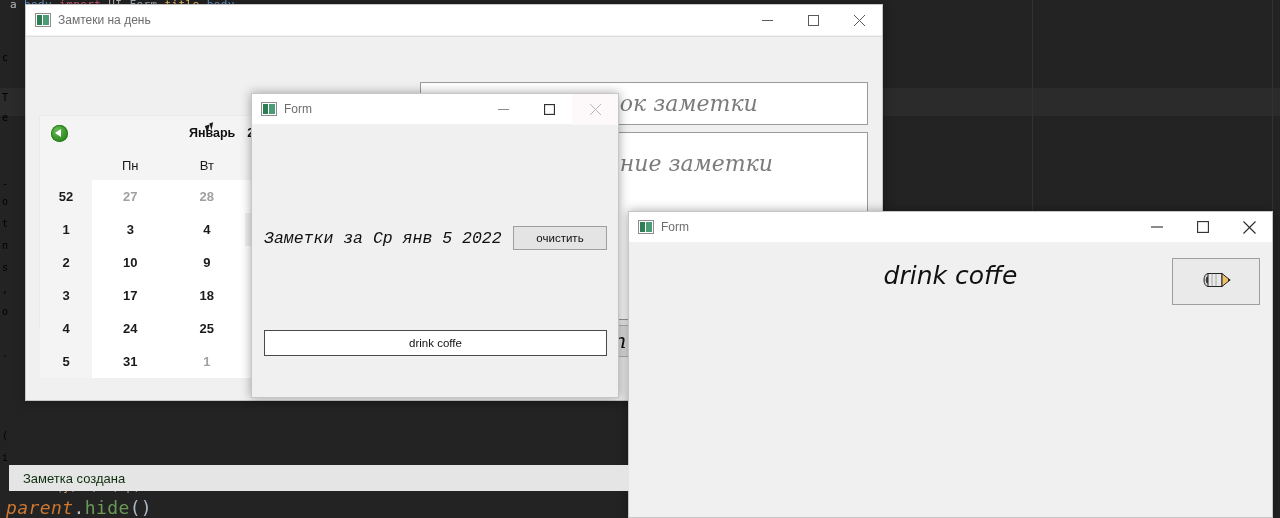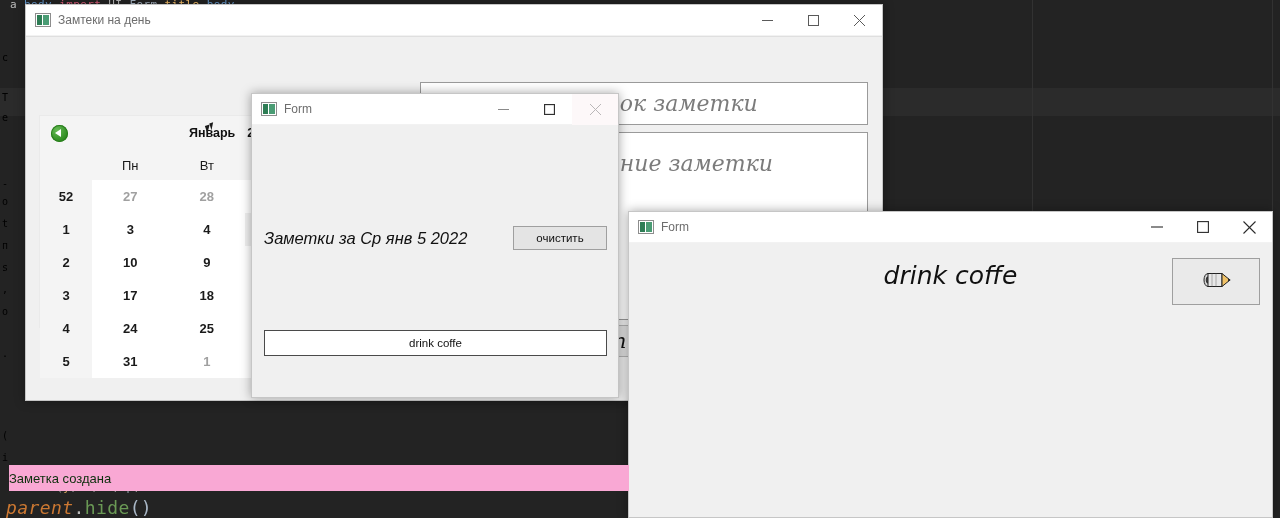--- a/index.html
+++ b/index.html
@@ -156,34 +156,34 @@
   #create-btn {
     position:absolute; left:12px; right:12px; bottom:7px; height:32px;
     background:#e2e2e2; border:1px solid #b4b4b4;
     display:flex; align-items:center; justify-content:center;
     font-family:"DejaVu Serif", serif; font-style:italic;
     font-size:21px; color:#111;
   }
 
   #statusbar {
     position:absolute; left:9px; top:465px; width:620px; height:26px;
-    background:#f9a8d4; color:#0d2f0d;
-    display:flex; align-items:center; 
+    background:#e5e5e5; color:#0d2f0d;
+    display:flex; align-items:center; padding-left:14px;
     font-size:13px; z-index: 6;
   }
 
   
   #midwin { left: 251px; top: 93px; width: 368px; height: 305px; }
   #midbody { position:absolute; left:0; right:0; top:31px; bottom:0; background:#f0f0f0; }
   #mid-row {
     position:absolute; left:12px; right:11px; top:100px; height:26px;
     display:flex; align-items:center;
   }
   #mid-label {
-    flex:1; font-family:Liberation Sans, sans-serif; font-style:italic;
+    flex:1; font-family:Liberation Mono, monospace; font-style:italic;
     font-size:16.5px; color:#111; white-space:nowrap;
   }
   #mid-clear {
     width:94px; height:24px; background:#e4e4e4; border:1px solid #9f9f9f;
     font-size:11.5px; color:#111;
     display:flex; align-items:center; justify-content:center;
   }
   #mid-list {
     position:absolute; left:12px; right:11px; top:205px; height:26px;
     background:#ffffff; border:1px solid #4a4a4a;

